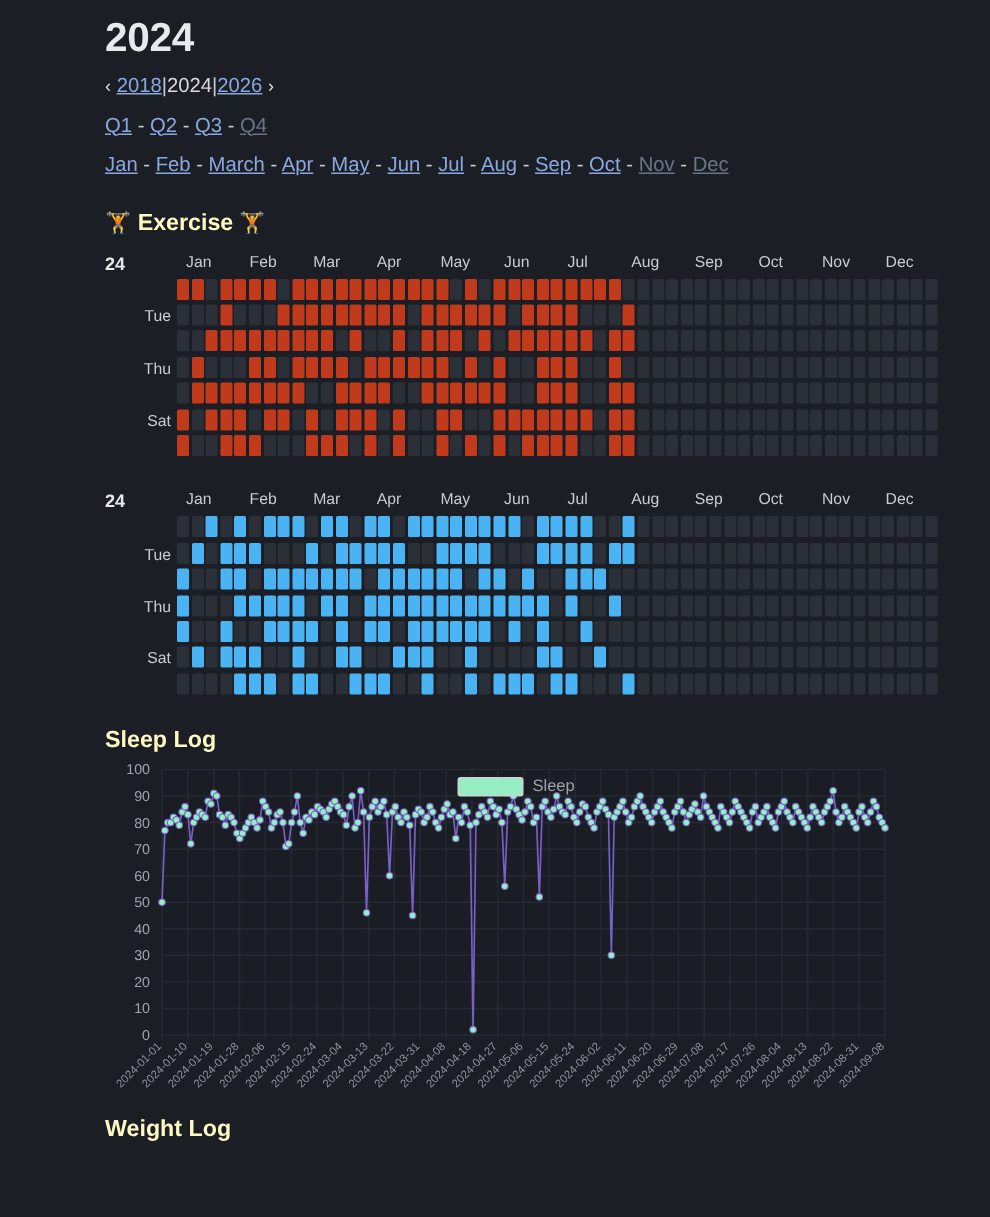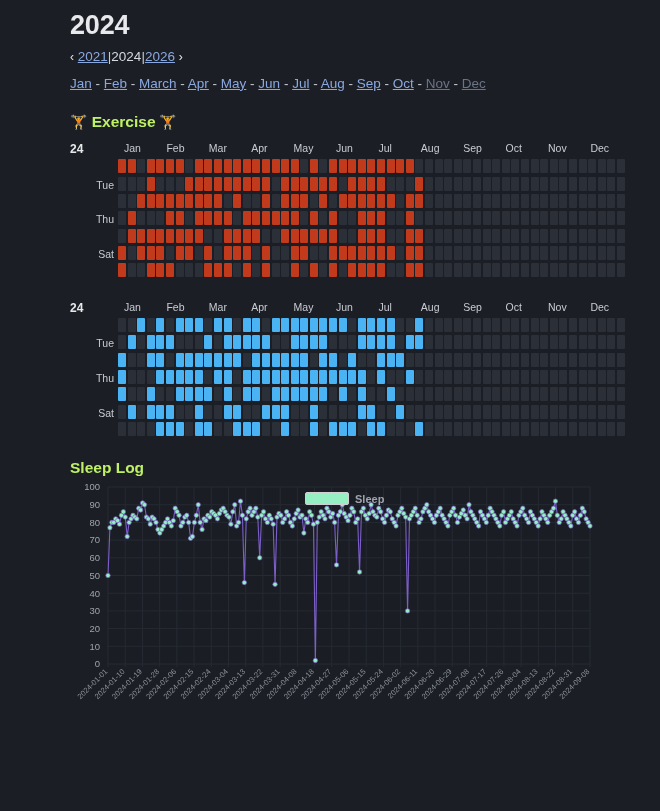--- a/index.html
+++ b/index.html
@@ -23,21 +23,21 @@
   .nav-row a.muted { color: #6a7487; }
   .nav-row .sep { color: #c8cbd2; }
   .nav-row .cur { color: #d7d9de; }
   .chev { color: #e3e5ea; font-size: 12px; }
   .nav-q { margin-top: 7px; }
   .nav-m { margin-top: 7px; }
   .nav-m a, .nav-q a { margin: 0 0px; }
 
   
   .sec-title {
-    color: #bef264; font-size: 15.5px; font-weight: bold;
+    color: #fef9c3; font-size: 15.5px; font-weight: bold;
     margin: 0; padding: 0;
   }
   .sec-title .emj { font-size: 14px; }
 
   
   .heat-wrap { position: relative; }
   .heat-year {
     color: #e8e9ec; font-size: 12px; font-weight: bold;
     position: absolute; left: 0px; top: 0px;
   }
@@ -52,44 +52,45 @@
     color: #c9ccd3; font-size: 10.5px;
   }
   .cell {
     width: 8px; height: 14px; margin-right: 1.6px; border-radius: 1px;
     flex: none;
   }
 
   
   .chart-box { position: relative; }
   .legend {
-    position: absolute; display: flex; align-items: flex-end; gap: 6px; font-weight: bold;
+    position: absolute; display: flex; align-items: flex-start; gap: 6px;
   }
   .legend-swatch {
     width: 44px; height: 13px; border-radius: 2px; border: 1px solid #cfcfd4;
   }
   .legend-label { color: #9ea3ad; font-size: 11px; }
   .ylab { fill: #9ea3ad; font-size: 9.5px; text-anchor: end; }
   .xlab { fill: #8d929c; font-size: 7.6px; }
   .gridline { stroke: #262a33; stroke-width: 1; }
   .plotbg { fill: #1a1d24; }
 </style>
 </head>
 <body>
 
 <div class="page">
 
   <h1 class="year-title">2024</h1>
 
   <div class="nav-row">
     <span class="chev">‹</span>
-    <a href="#">2021</a><span class="sep">|</span><span class="cur">2024</span><span class="sep">|</span><a href="#">2026</a>
+    <a href="#">2018</a><span class="sep">|</span><span class="cur">2024</span><span class="sep">|</span><a href="#">2026</a>
     <span class="chev">›</span>
   </div>
 
+  <div class="nav-row nav-q" id="quarter-nav"><a href="#">Q1</a><span style="color: rgb(200, 203, 210);"> - </span><a href="#">Q2</a><span style="color: rgb(200, 203, 210);"> - </span><a href="#">Q3</a><span style="color: rgb(200, 203, 210);"> - </span><a href="#" class="muted">Q4</a></div>
   <div class="nav-row nav-m" id="month-nav"><a href="#">Jan</a><span style="color: rgb(200, 203, 210);"> - </span><a href="#">Feb</a><span style="color: rgb(200, 203, 210);"> - </span><a href="#">March</a><span style="color: rgb(200, 203, 210);"> - </span><a href="#">Apr</a><span style="color: rgb(200, 203, 210);"> - </span><a href="#">May</a><span style="color: rgb(200, 203, 210);"> - </span><a href="#">Jun</a><span style="color: rgb(200, 203, 210);"> - </span><a href="#">Jul</a><span style="color: rgb(200, 203, 210);"> - </span><a href="#">Aug</a><span style="color: rgb(200, 203, 210);"> - </span><a href="#">Sep</a><span style="color: rgb(200, 203, 210);"> - </span><a href="#">Oct</a><span style="color: rgb(200, 203, 210);"> - </span><a href="#" class="muted">Nov</a><span style="color: rgb(200, 203, 210);"> - </span><a href="#" class="muted">Dec</a></div>
 
   <div style="margin-top:20px">
     <div class="sec-title">
       <span class="emj">🏋️</span>
       <span>Exercise</span>
       <span class="emj">🏋️</span>
     </div>
     <div class="heat-wrap" style="margin-top:11px">
       <div class="heat-year">24</div>
@@ -1278,14 +1279,17 @@
           <circle cx="572.40" cy="36.32" r="2.2" fill="#95efc3" stroke="#7b5fc8" stroke-width="0.7"></circle>
           <circle cx="574.32" cy="29.24" r="2.2" fill="#95efc3" stroke="#7b5fc8" stroke-width="0.7"></circle>
           <circle cx="576.24" cy="32.78" r="2.2" fill="#95efc3" stroke="#7b5fc8" stroke-width="0.7"></circle>
           <circle cx="578.16" cy="39.86" r="2.2" fill="#95efc3" stroke="#7b5fc8" stroke-width="0.7"></circle>
           <circle cx="580.08" cy="43.40" r="2.2" fill="#95efc3" stroke="#7b5fc8" stroke-width="0.7"></circle>
           <circle cx="582.00" cy="46.94" r="2.2" fill="#95efc3" stroke="#7b5fc8" stroke-width="0.7"></circle>
         </svg>
     </div>
   </div>
 
+  <div style="margin-top:4px">
+    <div class="sec-title">Weight Log</div>
+  </div>
 
 </div>
 
 </body></html>

